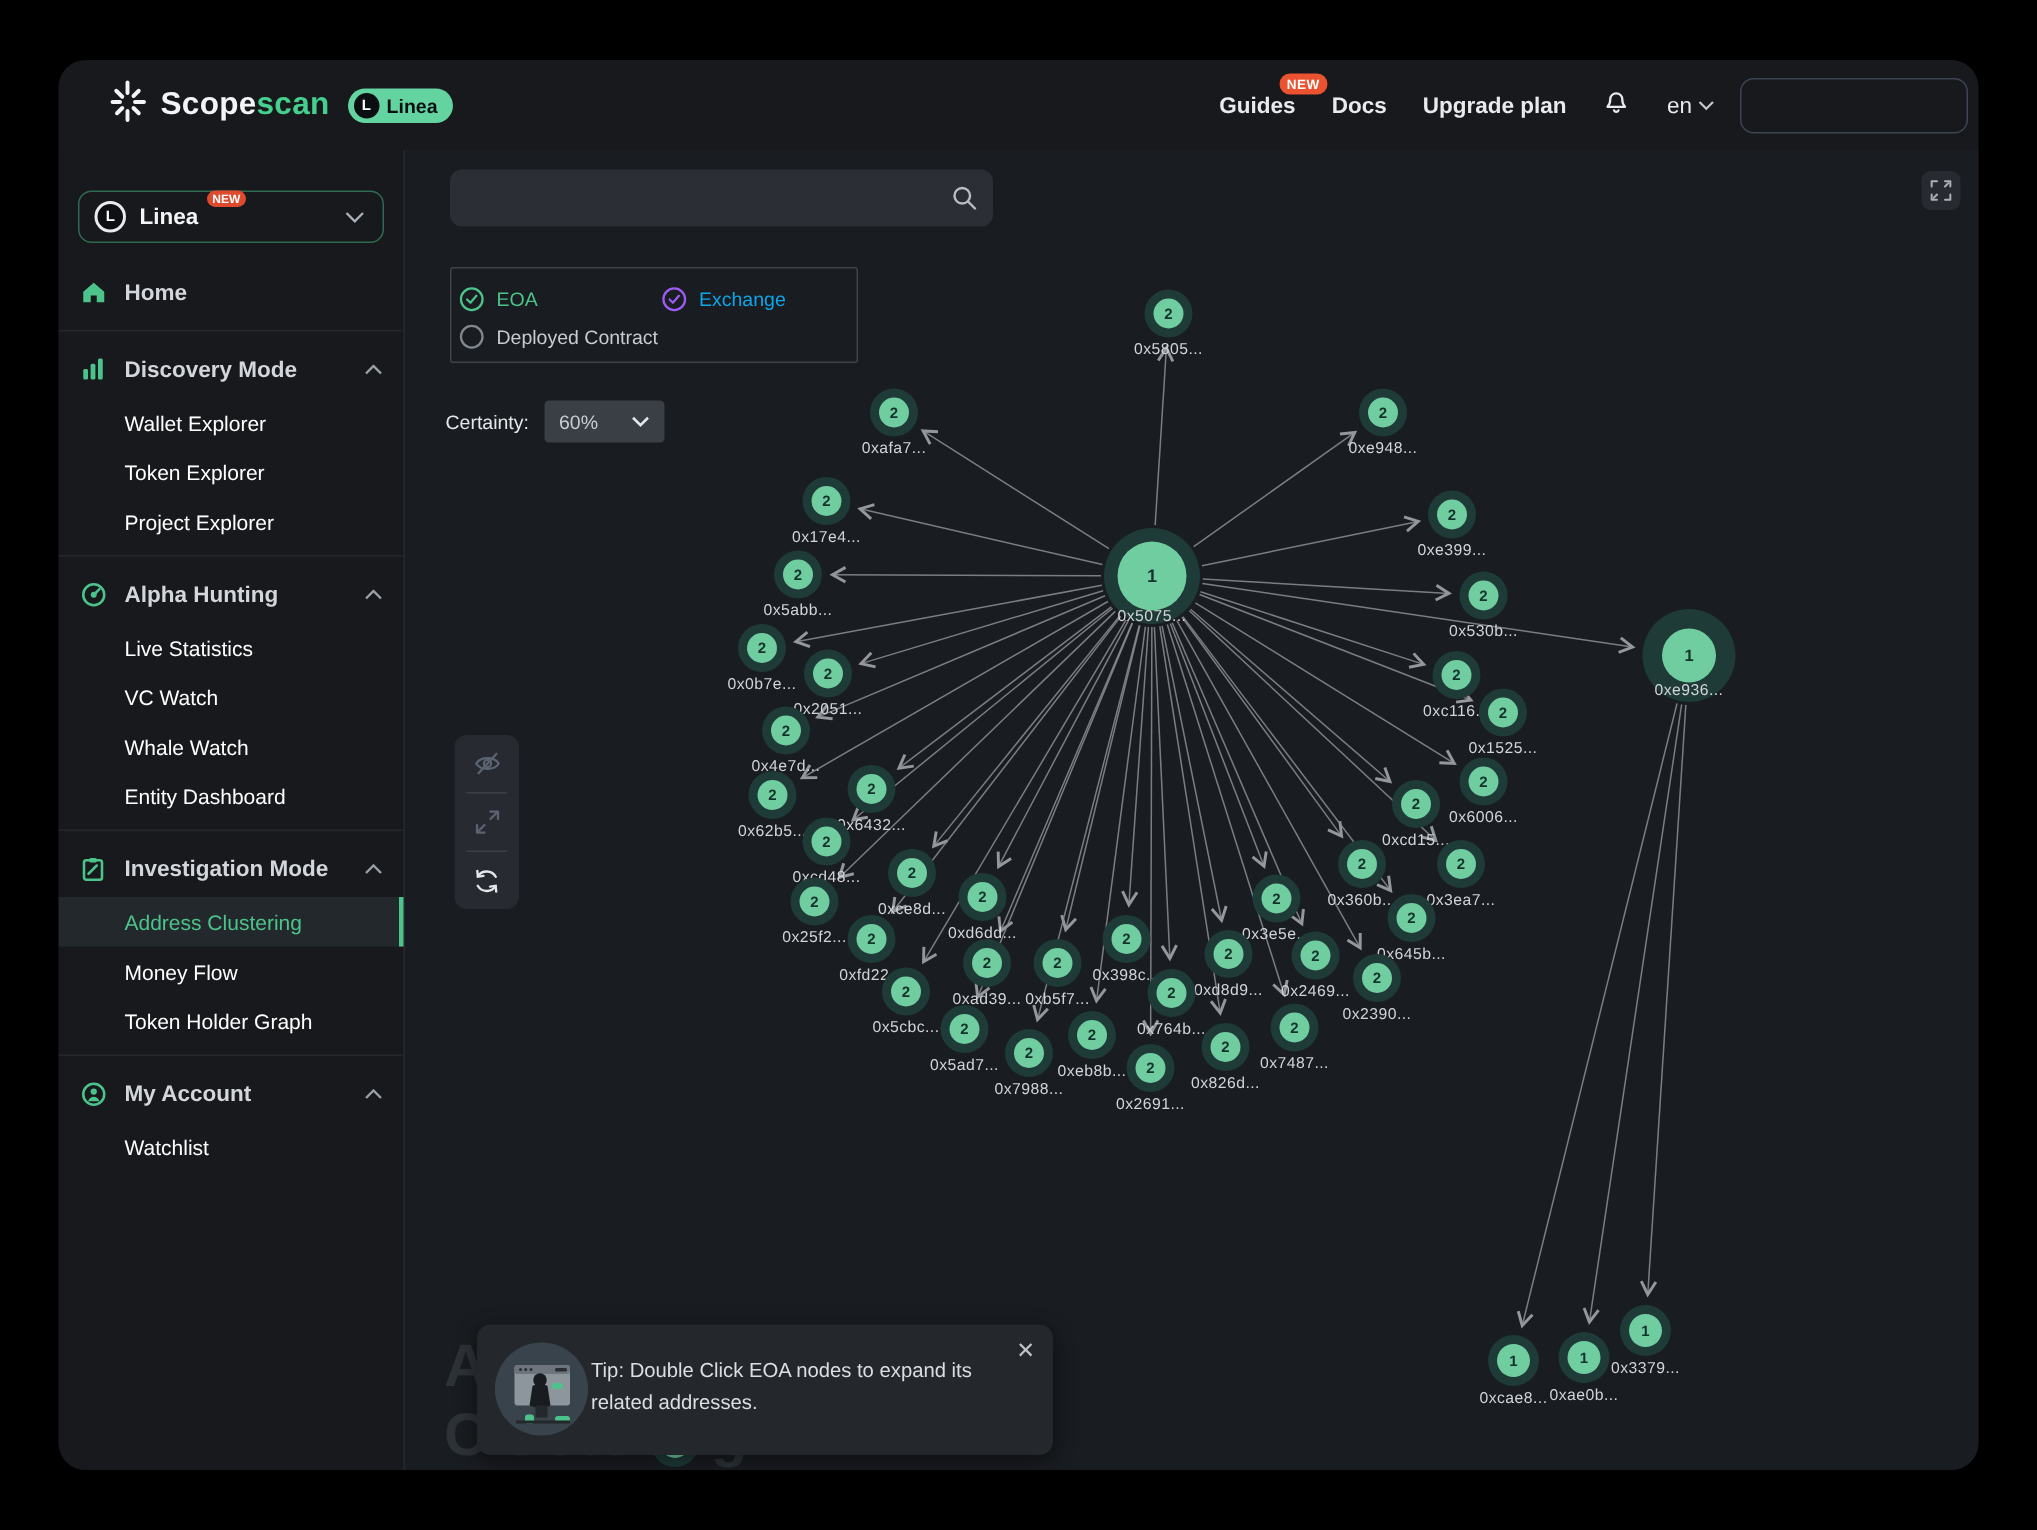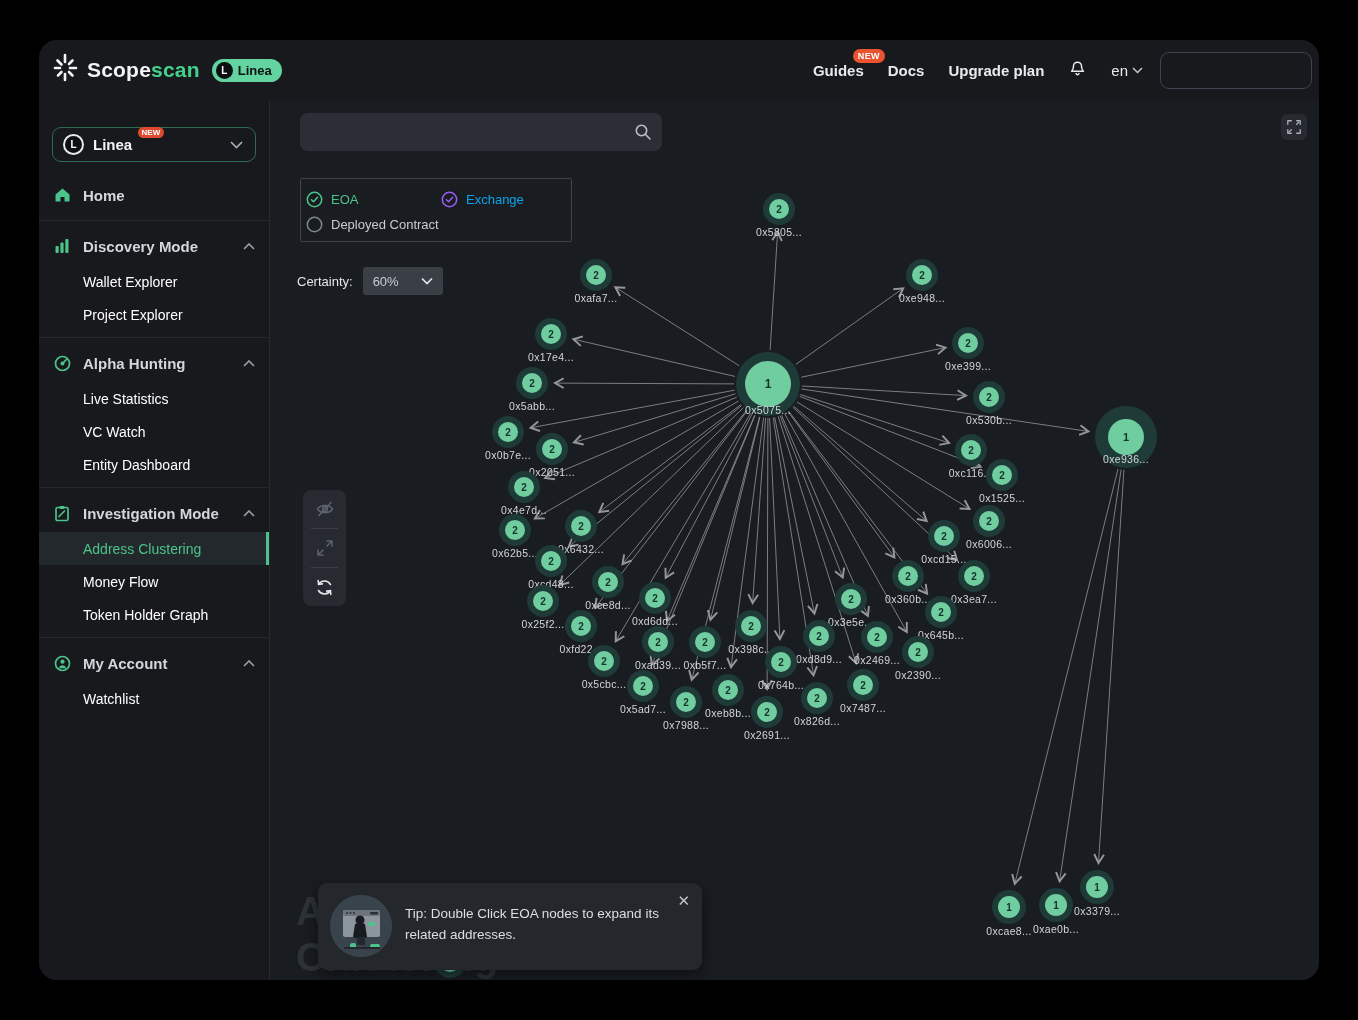--- a/index.html
+++ b/index.html
@@ -1,21 +1,21 @@
 <!DOCTYPE html>
 <html><head>
 <meta charset="utf-8">
 <style>
   * { margin:0; padding:0; box-sizing:border-box; }
   html,body { width:1358px; height:1020px; background:#000; font-family:"Liberation Sans", sans-serif; overflow:hidden; }
   .app-window { position:absolute; left:39px; top:40px; width:1280px; height:940px; background:#17191d; border-radius:18px; overflow:hidden; }
 
   
   .hdr { position:absolute; left:0; top:0; width:100%; height:60px; display:flex; align-items:center; }
-  .logo-wrap { display:flex; align-items:center; gap:8px; padding-left:12px; }
+  .logo-wrap { display:flex; align-items:center; gap:8px; padding-left:32px; }
   .brand { font-size:21px; font-weight:bold; color:#f2f4f6; letter-spacing:.2px; }
   .brand .green { color:#45d08e; }
   .net-pill { display:flex; align-items:center; gap:5px; background:#63d3a0; border-radius:12px; padding:3px 10px 3px 4px; margin-left:4px; }
   .net-pill .lcir { width:17px; height:17px; border-radius:50%; background:#0c0f12; color:#fff; font-size:10px; font-weight:bold; display:flex; align-items:center; justify-content:center; }
   .net-pill .ptxt { color:#0c1013; font-size:13px; font-weight:bold; }
   .search-bar { position:absolute; left:284px; top:11px; width:414px; height:38px; background:#2b2f35; border-radius:19px; display:flex; align-items:center; }
   .search-bar input { flex:1; background:transparent; border:none; outline:none; color:#dfe2e6; font-size:14px; padding:0 10px 0 18px; font-family:"Liberation Sans", sans-serif; }
   .search-bar input::placeholder { color:#8d939b; }
   .search-bar .mag { margin-right:14px; }
   .hdr-right { position:absolute; right:176px; top:0; height:60px; display:flex; align-items:center; gap:24px; }
@@ -56,21 +56,21 @@
   .certainty .clabel { color:#e5e7ea; font-size:13px; margin-right:10px; }
   .certainty .csel { width:80px; height:28px; background:#3a3e45; border-radius:3px; display:flex; align-items:center; padding:0 10px; cursor:pointer; }
   .certainty .cval { color:#c9cdd2; font-size:13px; flex:1; }
   .gtoolbar { position:absolute; left:33px; top:390px; width:43px; background:#272b31; border-radius:8px; z-index:2; display:flex; flex-direction:column; align-items:center; }
   .gtool { height:38px; width:100%; display:flex; align-items:center; justify-content:center; cursor:pointer; }
   .gtool-div { width:27px; height:1px; background:#3a3f47; }
   .fs-btn { position:absolute; right:12px; top:14px; width:26px; height:26px; background:#272b31; border-radius:6px; z-index:2; display:flex; align-items:center; justify-content:center; cursor:pointer; }
   .watermark { position:absolute; left:26px; top:788px; z-index:0; color:#2d3237; font-size:40px; font-weight:bold; line-height:1.15; letter-spacing:.5px; }
   .tipbox { position:absolute; left:48px; top:783px; width:384px; height:87px; background:#24272c; border-radius:9px; z-index:3; box-shadow:0 4px 14px rgba(0,0,0,.45); }
   .tip-ill { position:absolute; left:12px; top:12px; width:62px; height:62px; border-radius:50%; overflow:hidden; background:#3a444d; }
-  .tip-text { position:absolute; left:87px; top:21px; width:264px; color:#dcdee1; font-size:13.5px; line-height:1.55; }
+  .tip-text { position:absolute; left:76px; top:21px; width:264px; color:#dcdee1; font-size:13.5px; line-height:1.55; }
   .tip-close { position:absolute; right:12px; top:10px; color:#c0c4ca; font-size:15px; cursor:pointer; line-height:1; }
 </style>
 </head>
 <body>
 
 <div class="app-window">
 
   <div class="hdr">
     <div class="logo-wrap">
       <span>
@@ -147,40 +147,42 @@
               <rect x="11.3" y="1" width="3.2" height="14" rx="1" fill="#4cc38a"></rect>
             </svg>
         </span>
         <span class="stitle">Discovery Mode</span>
         <svg class="chev" width="12" height="7" viewBox="0 0 12 7">
             <polyline points="1,6 6,1 11,6" fill="none" stroke="#9aa0a6" stroke-width="1.6"></polyline>
           </svg>
       </div>
       <div>
           <div class="side-sub">Wallet Explorer</div>
+          <div class="side-sub">Token Explorer</div>
           <div class="side-sub">Project Explorer</div>
         </div>
       <div class="side-div"></div>
 
       <div class="side-row">
         <span class="sicon">
           <svg width="17" height="17" viewBox="0 0 17 17">
               <circle cx="8.5" cy="8.5" r="7" fill="none" stroke="#4cc38a" stroke-width="1.7"></circle>
               <circle cx="8.5" cy="8.5" r="2" fill="#4cc38a"></circle>
               <line x1="9.5" y1="7.5" x2="12.3" y2="4.7" stroke="#4cc38a" stroke-width="1.7" stroke-linecap="round"></line>
             </svg>
         </span>
         <span class="stitle">Alpha Hunting</span>
         <svg class="chev" width="12" height="7" viewBox="0 0 12 7">
             <polyline points="1,6 6,1 11,6" fill="none" stroke="#9aa0a6" stroke-width="1.6"></polyline>
           </svg>
       </div>
       <div>
           <div class="side-sub">Live Statistics</div>
           <div class="side-sub">VC Watch</div>
+          <div class="side-sub">Whale Watch</div>
           <div class="side-sub">Entity Dashboard</div>
         </div>
       <div class="side-div"></div>
 
       <div class="side-row">
         <span class="sicon">
           <svg width="16" height="17" viewBox="0 0 16 17">
               <rect x="2" y="2.5" width="12" height="13" rx="1.5" fill="none" stroke="#4cc38a" stroke-width="1.7"></rect>
               <rect x="5.5" y="1" width="5" height="3" rx="1" fill="#4cc38a"></rect>
               <line x1="5" y1="11.5" x2="10.5" y2="6" stroke="#4cc38a" stroke-width="1.7" stroke-linecap="round"></line>

